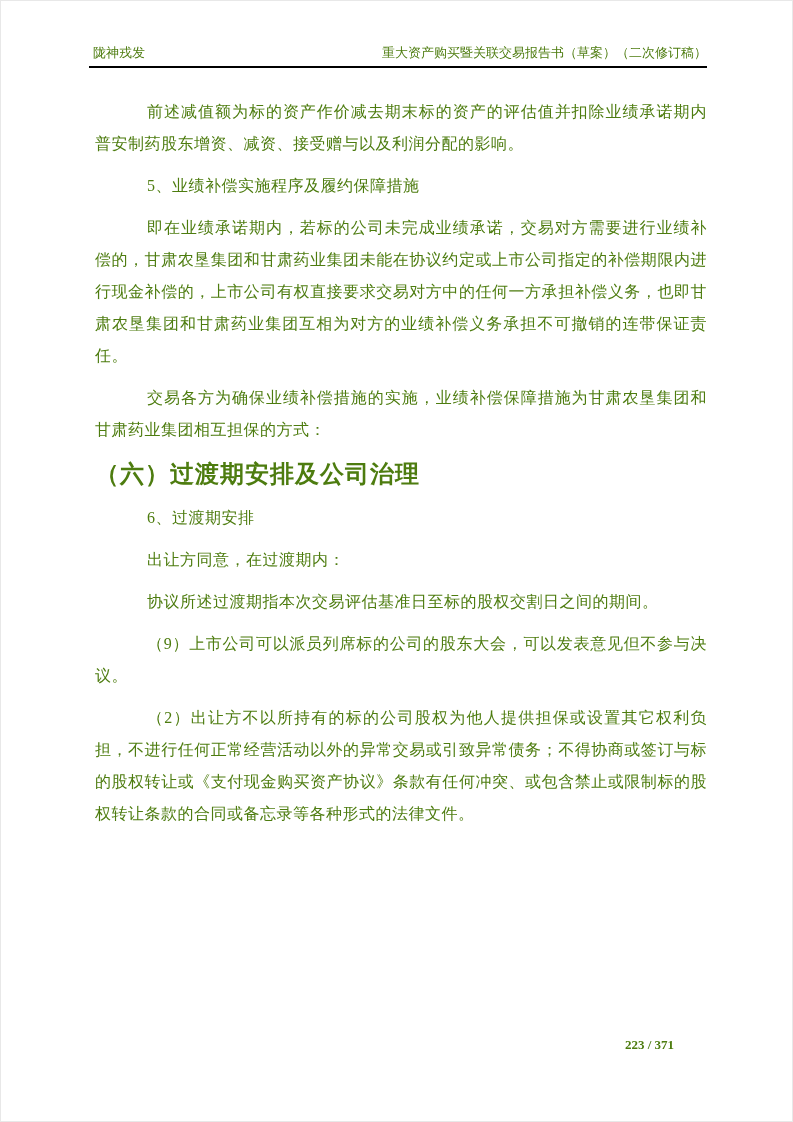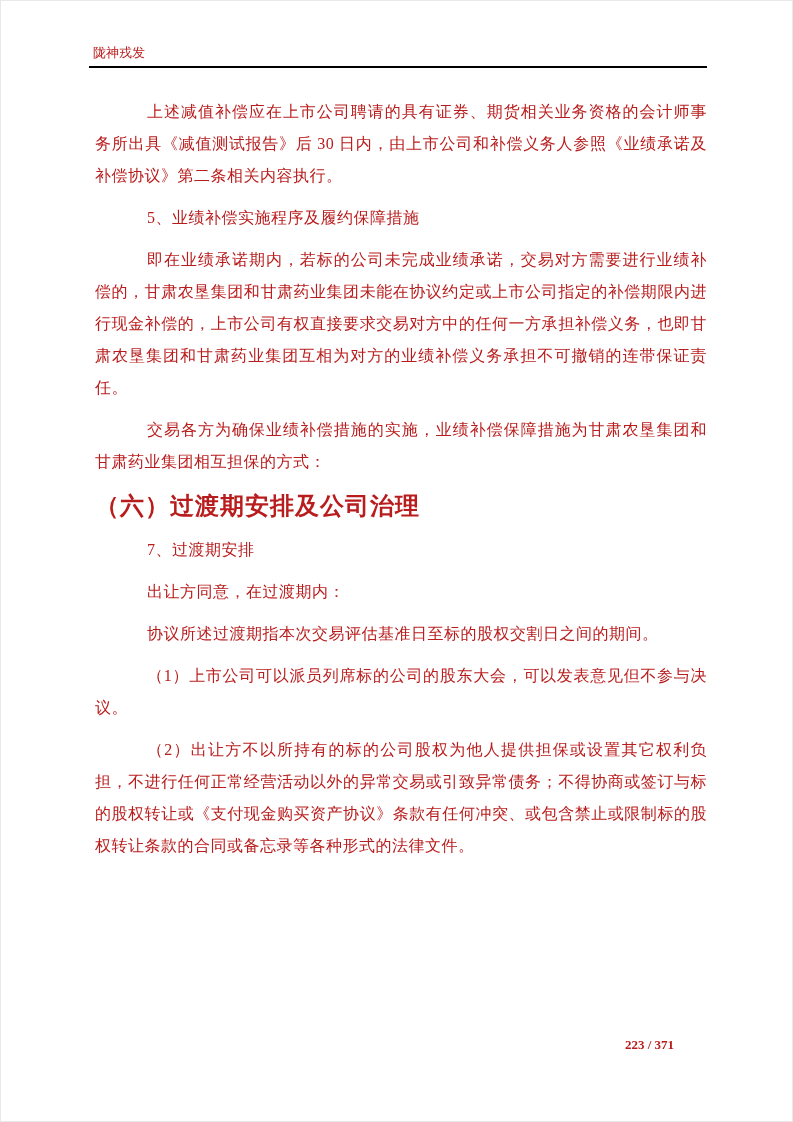--- a/index.html
+++ b/index.html
@@ -8,21 +8,21 @@
     background: #ffffff;
   }
   .page {
     position: relative;
     width: 793px;
     height: 1122px;
     background: #ffffff;
     box-sizing: border-box;
     border: 1px solid #e8e8e8;
     font-family: "Liberation Serif", "DejaVu Serif", serif;
-    color: #b91c1c;
+    color: #4d7c0f;
     overflow: hidden;
   }
   .page-header {
     position: absolute;
     left: 88px;
     top: 44px;
     width: 618px;
     display: flex;
     justify-content: space-between;
     align-items: flex-end;
@@ -74,32 +74,33 @@
     margin-top: 12px;
   }
 </style>
 </head>
 <body>
 
 <div class="page">
 
   <header class="page-header">
     <span class="hdr-left">陇神戎发</span>
+    <span class="hdr-right">重大资产购买暨关联交易报告书（草案）（二次修订稿）</span>
   </header>
 
   <main class="doc-body">
-    <p class="para">上述减值补偿应在上市公司聘请的具有证券、期货相关业务资格的会计师事务所出具《减值测试报告》后 30 日内，由上市公司和补偿义务人参照《业绩承诺及补偿协议》第二条相关内容执行。</p>
+    <p class="para">前述减值额为标的资产作价减去期末标的资产的评估值并扣除业绩承诺期内普安制药股东增资、减资、接受赠与以及利润分配的影响。</p>
     <h3 class="sub-heading">5、业绩补偿实施程序及履约保障措施</h3>
     <p class="para">即在业绩承诺期内，若标的公司未完成业绩承诺，交易对方需要进行业绩补偿的，甘肃农垦集团和甘肃药业集团未能在协议约定或上市公司指定的补偿期限内进行现金补偿的，上市公司有权直接要求交易对方中的任何一方承担补偿义务，也即甘肃农垦集团和甘肃药业集团互相为对方的业绩补偿义务承担不可撤销的连带保证责任。</p>
     <p class="para">交易各方为确保业绩补偿措施的实施，业绩补偿保障措施为甘肃农垦集团和甘肃药业集团相互担保的方式：</p>
     <h1 class="section-heading">（六）过渡期安排及公司治理</h1>
-    <h3 class="sub-heading">7、过渡期安排</h3>
+    <h3 class="sub-heading">6、过渡期安排</h3>
     <p class="para">出让方同意，在过渡期内：</p>
     <p class="para">协议所述过渡期指本次交易评估基准日至标的股权交割日之间的期间。</p>
-    <p class="para">（1）上市公司可以派员列席标的公司的股东大会，可以发表意见但不参与决议。</p>
+    <p class="para">（9）上市公司可以派员列席标的公司的股东大会，可以发表意见但不参与决议。</p>
     <p class="para">（2）出让方不以所持有的标的公司股权为他人提供担保或设置其它权利负担，不进行任何正常经营活动以外的异常交易或引致异常债务；不得协商或签订与标的股权转让或《支付现金购买资产协议》条款有任何冲突、或包含禁止或限制标的股权转让条款的合同或备忘录等各种形式的法律文件。</p>
   </main>
 
   <footer class="page-footer">
     <span>223 / 371</span>
   </footer>
 
 </div>
 
 </body></html>

